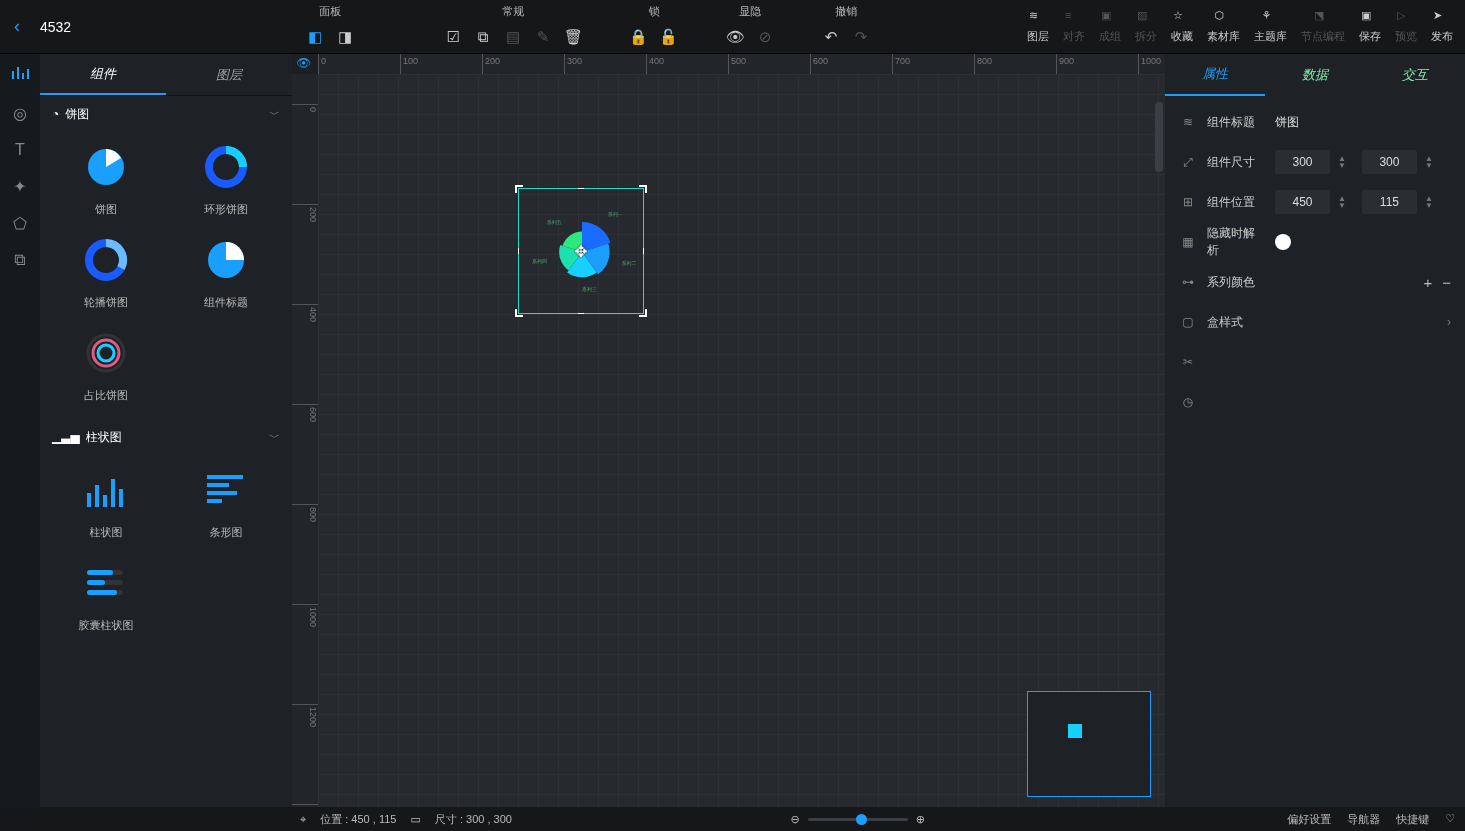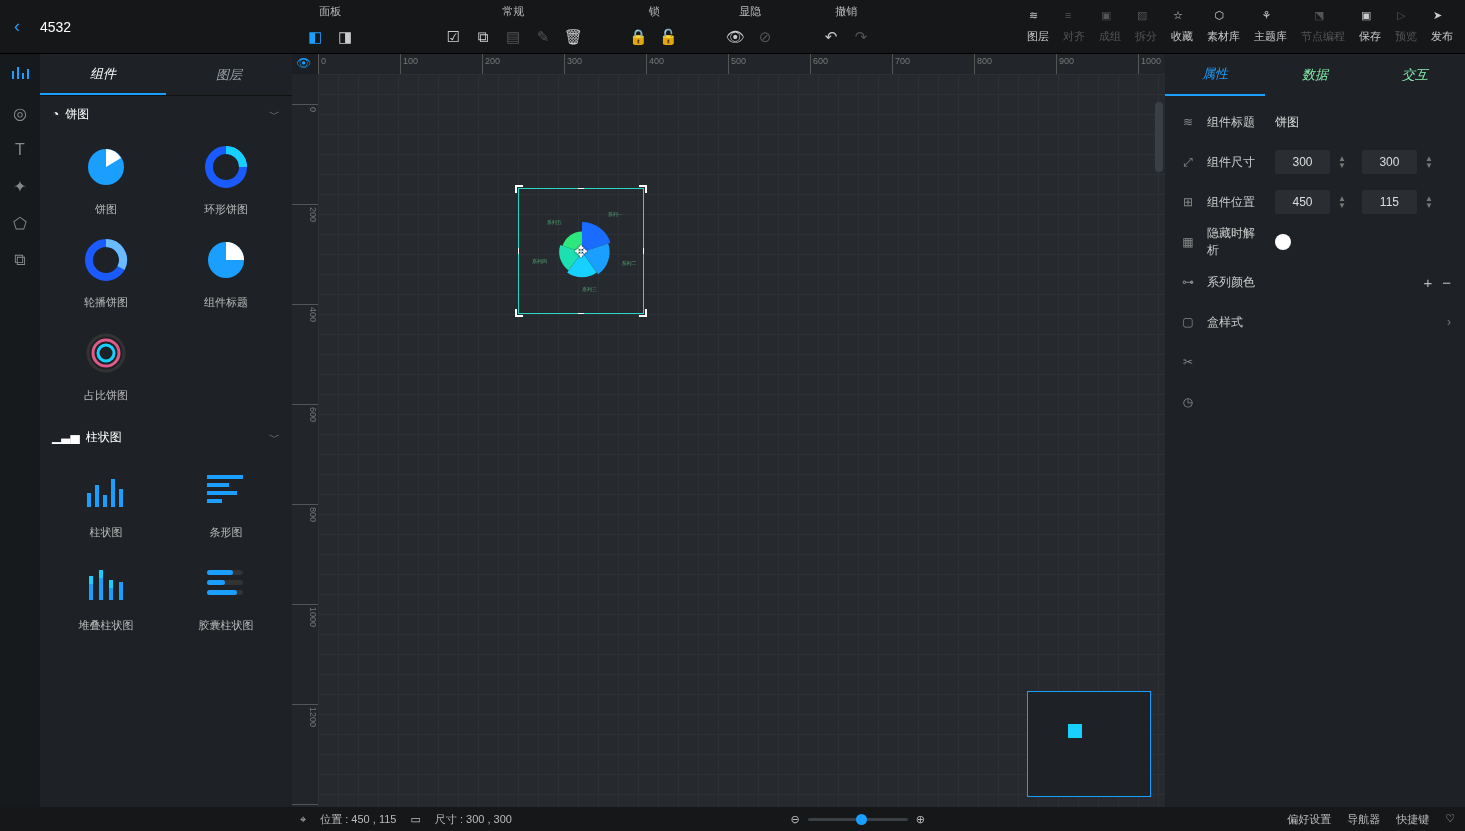--- a/index.html
+++ b/index.html
@@ -289,34 +289,20 @@
               <rect x="6" y="18" width="22" height="4" fill="#1a9fff"></rect>
               <rect x="6" y="26" width="30" height="4" fill="#1a9fff"></rect>
               <rect x="6" y="34" width="15" height="4" fill="#1a9fff"></rect>
             </svg>
           </div>
           <div class="name">条形图</div>
         </div>
         <div class="comp">
           <div class="thumb">
             <svg xmlns="http://www.w3.org/2000/svg" width="50" height="50" viewBox="0 0 50 50">
-              <rect x="8" y="26" width="4" height="16" fill="#1a9fff"></rect>
-              <rect x="8" y="18" width="4" height="8" fill="#17d0ff"></rect>
-              <rect x="18" y="20" width="4" height="22" fill="#1a9fff"></rect>
-              <rect x="18" y="12" width="4" height="8" fill="#17d0ff"></rect>
-              <rect x="28" y="30" width="4" height="12" fill="#1a9fff"></rect>
-              <rect x="28" y="22" width="4" height="8" fill="#17d0ff"></rect>
-              <rect x="38" y="24" width="4" height="18" fill="#1a9fff"></rect>
-            </svg>
-          </div>
-          <div class="name">堆叠柱状图</div>
-        </div>
-        <div class="comp">
-          <div class="thumb">
-            <svg xmlns="http://www.w3.org/2000/svg" width="50" height="50" viewBox="0 0 50 50">
               <rect x="6" y="12" width="36" height="5" rx="2.5" fill="#333"></rect>
               <rect x="6" y="12" width="26" height="5" rx="2.5" fill="#1a9fff"></rect>
               <rect x="6" y="22" width="36" height="5" rx="2.5" fill="#333"></rect>
               <rect x="6" y="22" width="18" height="5" rx="2.5" fill="#1a9fff"></rect>
               <rect x="6" y="32" width="36" height="5" rx="2.5" fill="#333"></rect>
               <rect x="6" y="32" width="30" height="5" rx="2.5" fill="#1a9fff"></rect>
             </svg>
           </div>
           <div class="name">胶囊柱状图</div>
         </div>

